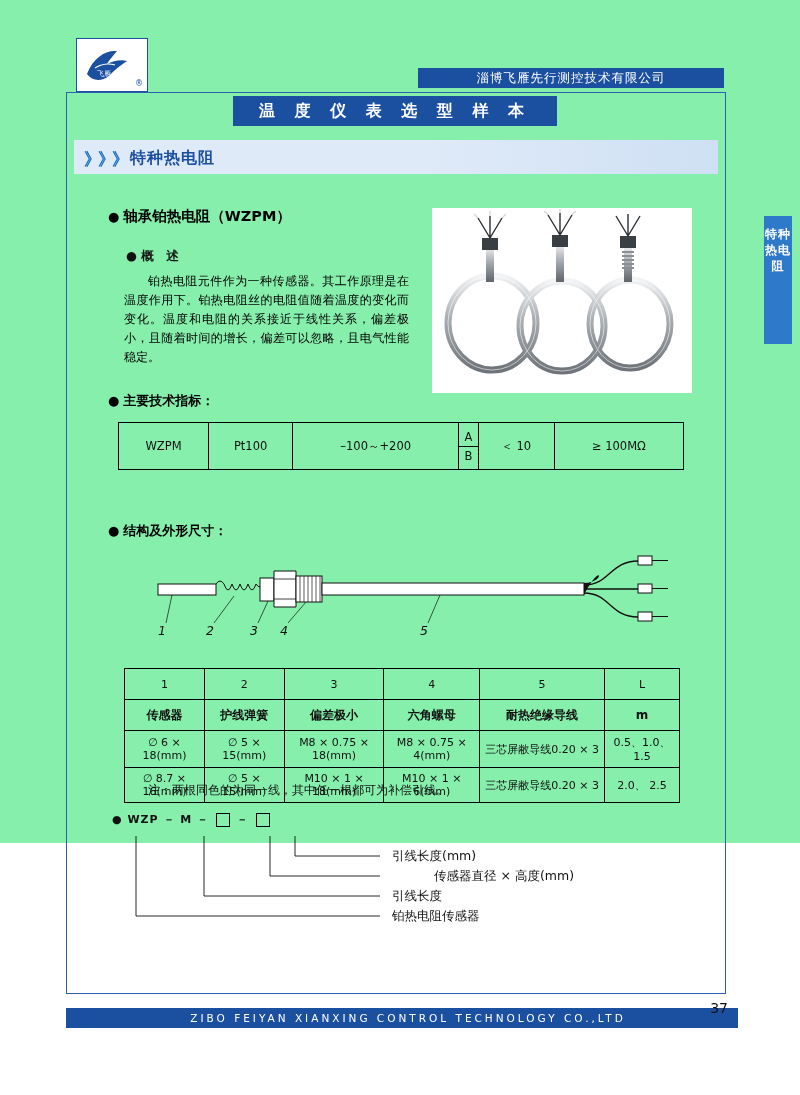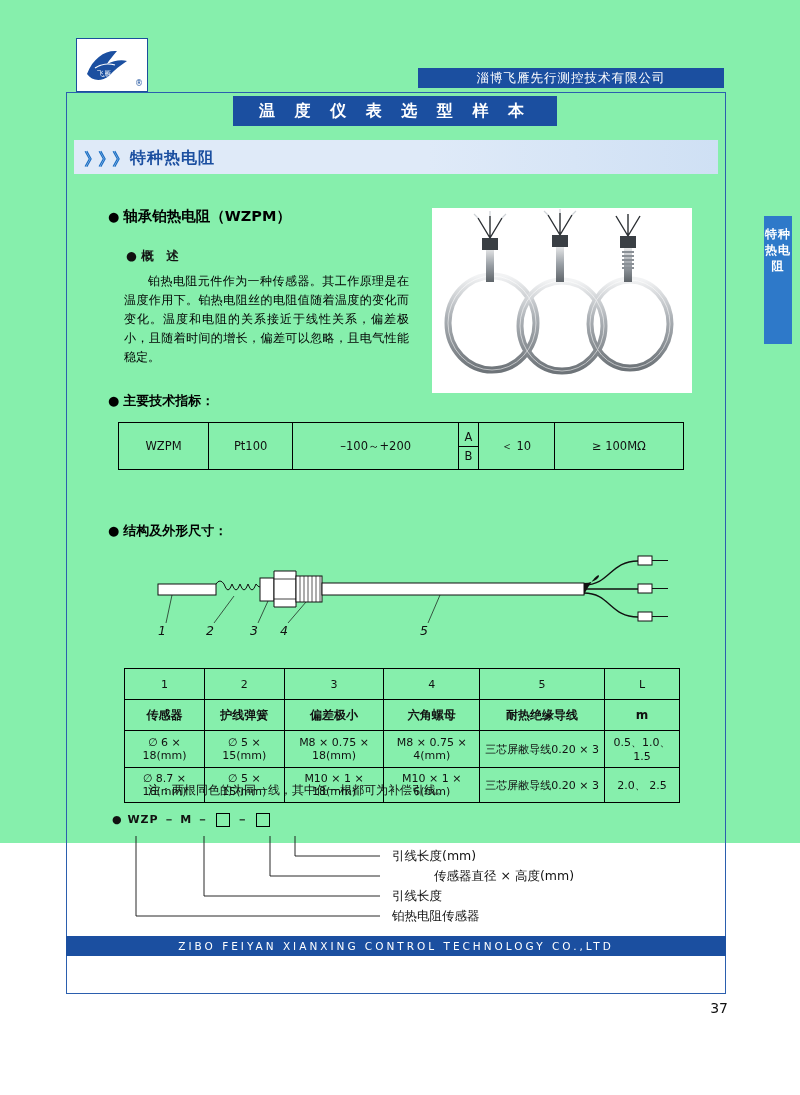--- a/index.html
+++ b/index.html
@@ -228,29 +228,30 @@
     width: 420px; height: 120px;
   }
   .leader-label {
     position: absolute;
     font-size: 12.5px;
   }
 
   
   .footer-bar {
     position: absolute;
-    left: 66px; top: 936px;
+    left: 66px; top: 1008px;
     width: 660px; height: 20px;
     background: #1b4fa0;
     color: #fff;
     font-size: 10.5px;
     display: flex;
     align-items: center;
     justify-content: center;
     letter-spacing: 3px;
+    padding-left: 12px;
   }
   .page-num {
     position: absolute;
     right: 72px; top: 1000px;
     font-size: 14px;
     color: #111;
   }
 </style>
 </head>
 <body>

